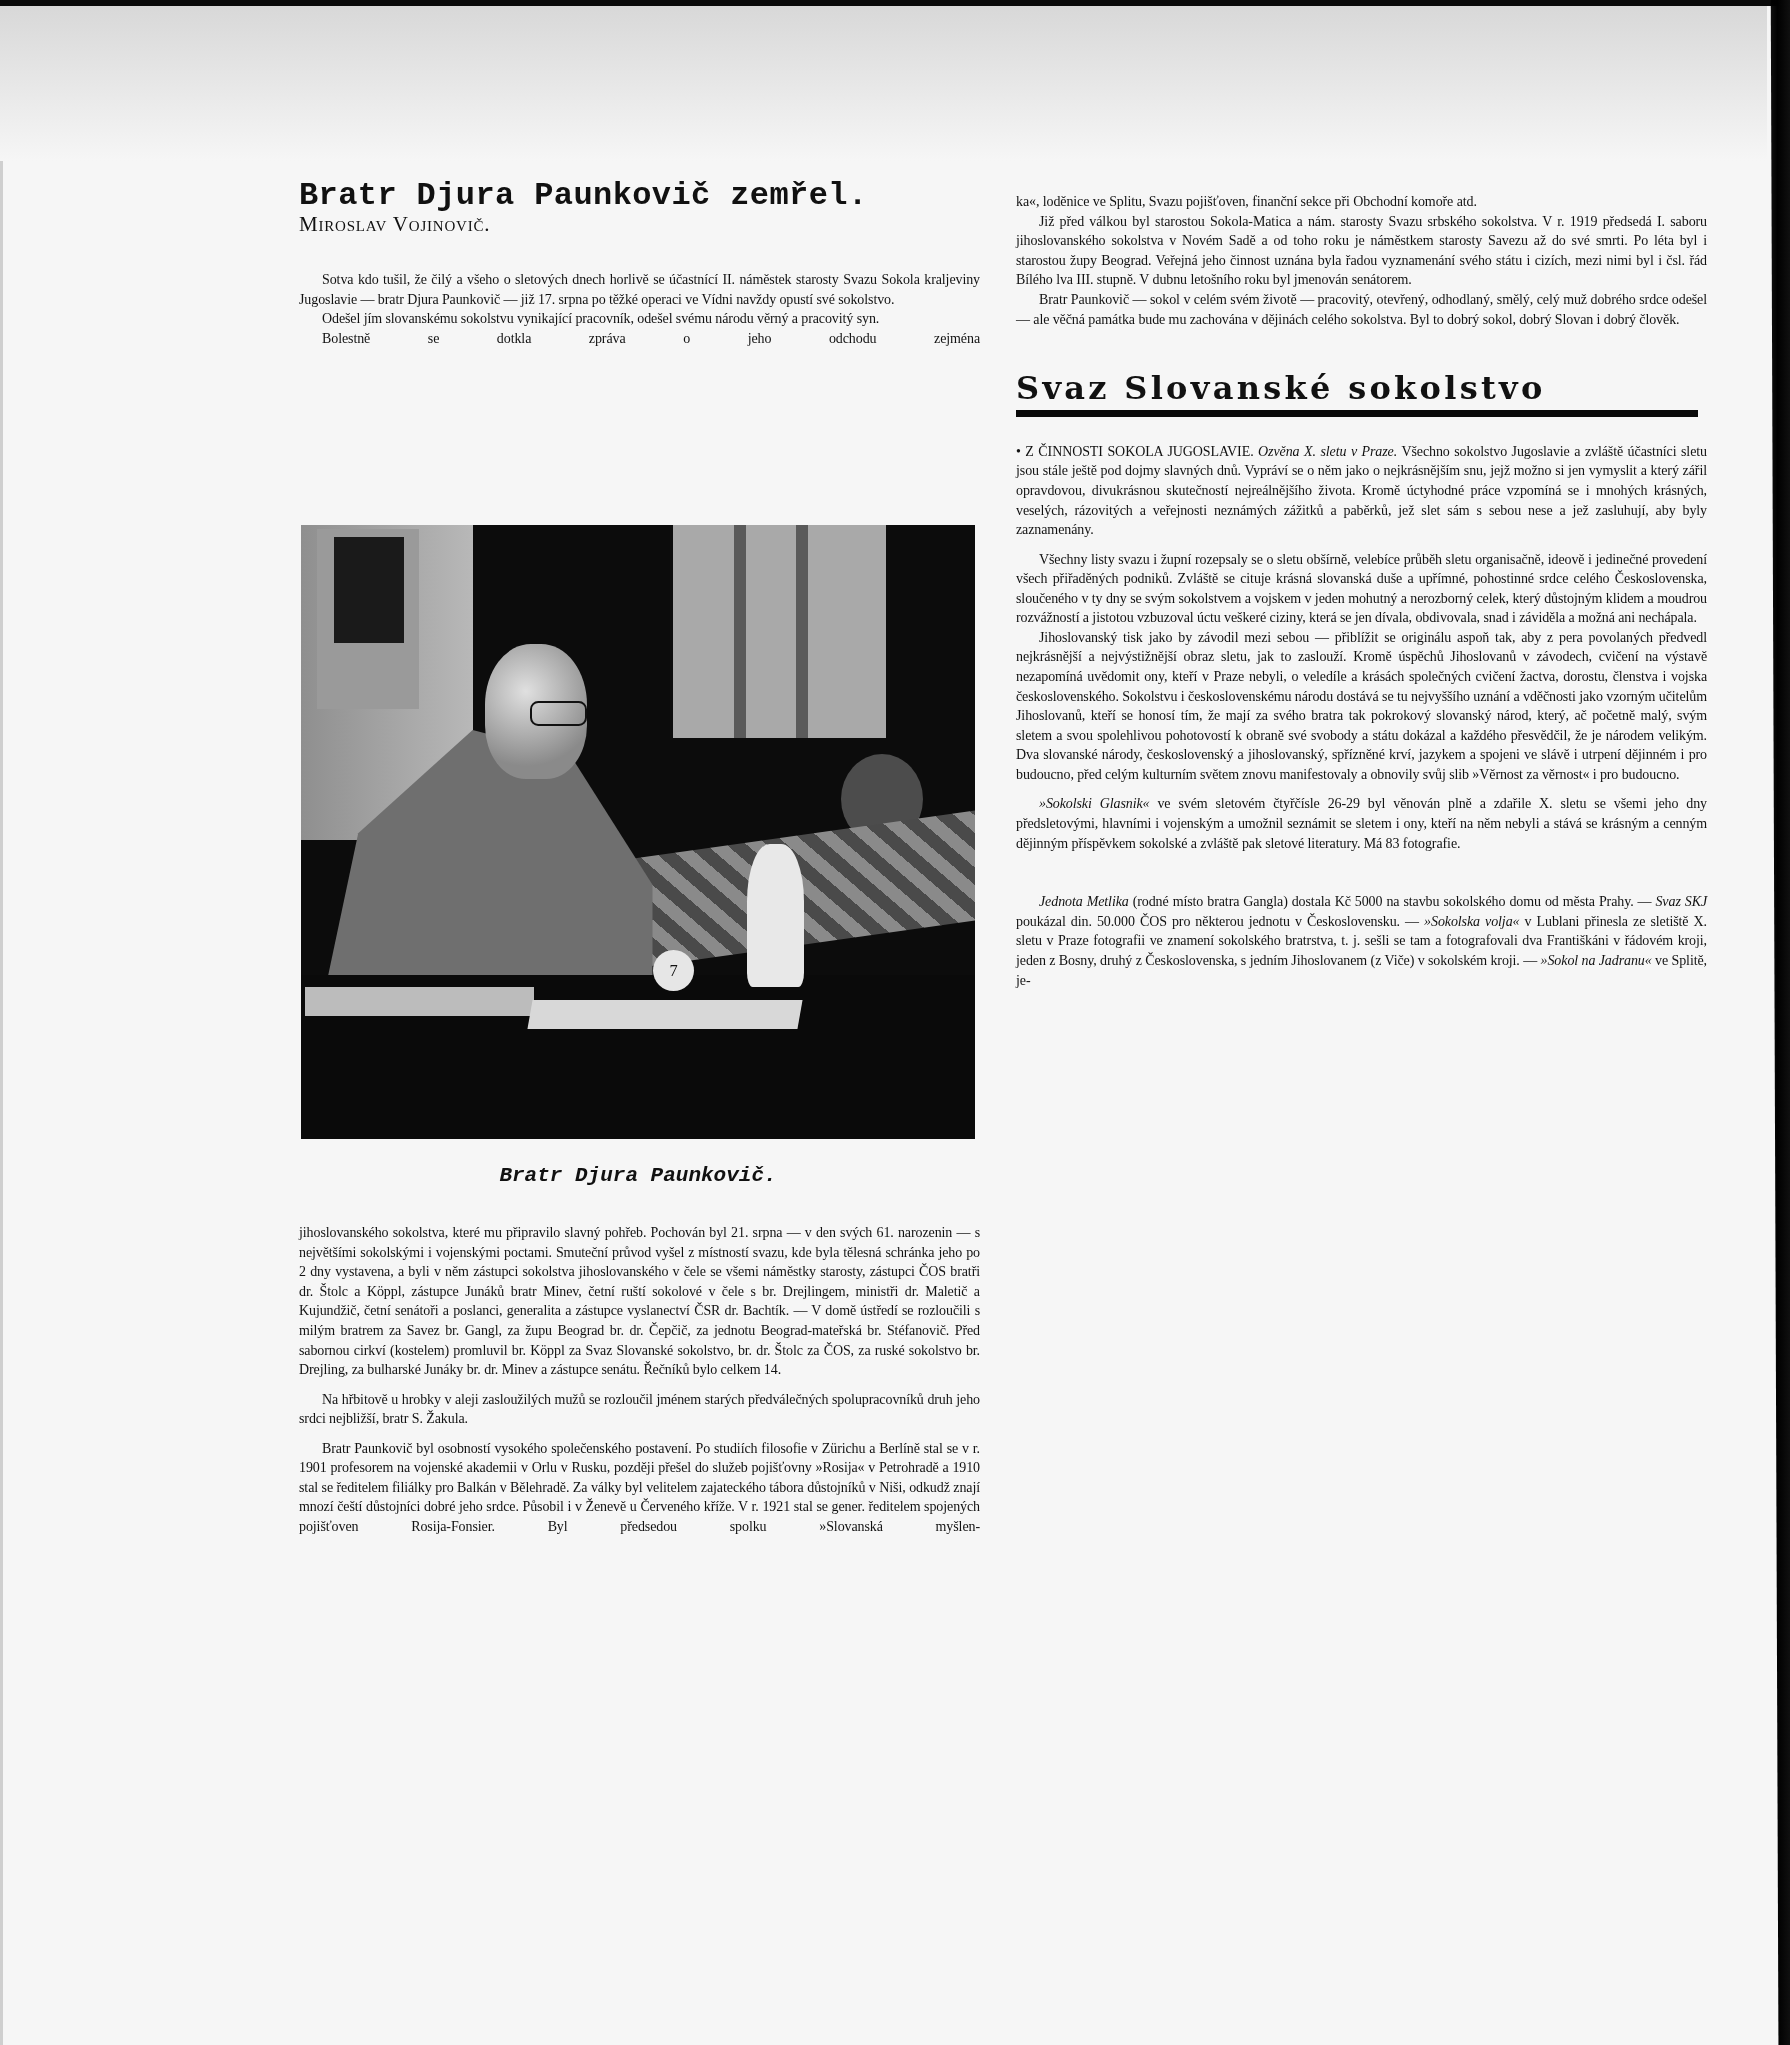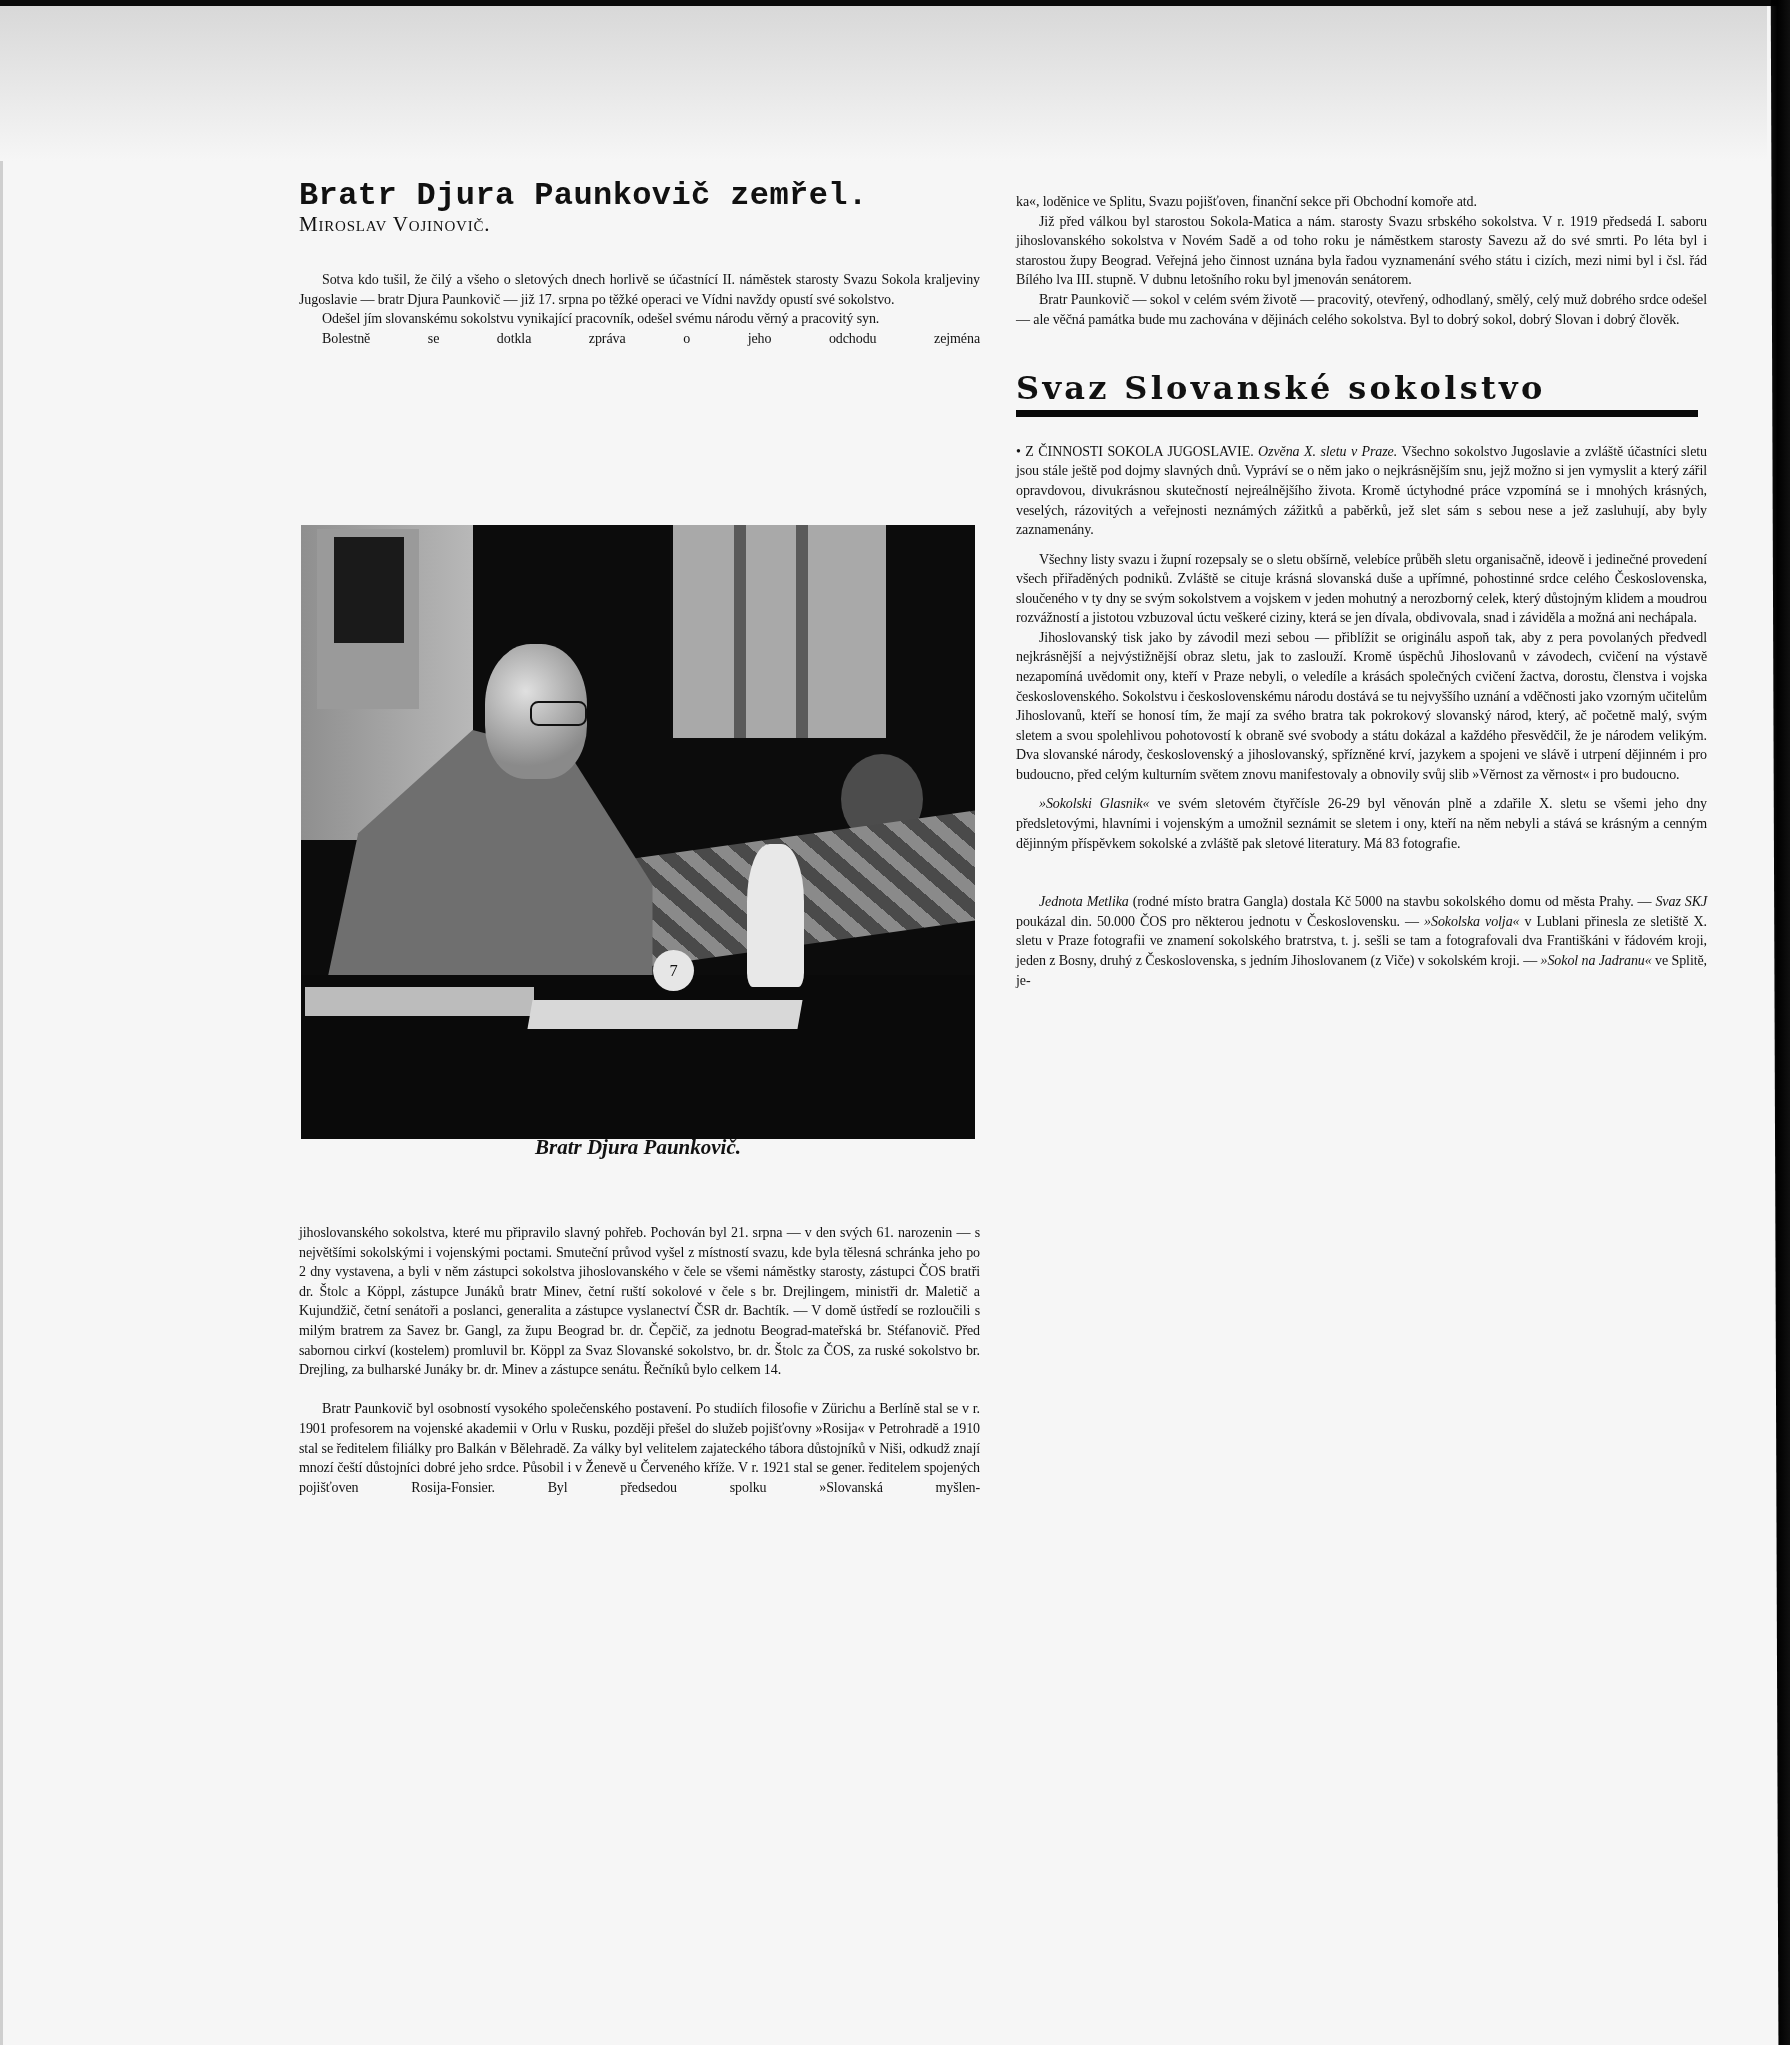--- a/index.html
+++ b/index.html
@@ -42,22 +42,22 @@
   .photo .desk{position:absolute;left:0;top:450px;width:674px;height:164px;background:#0a0a0a;}
   .photo .paper{position:absolute;left:229px;top:475px;width:270px;height:29px;background:#d8d8d8;transform:skewX(-10deg);}
   .photo .paper2{position:absolute;left:4.1px;top:462px;width:229px;height:29px;background:#bcbcbc;}
   .photo .bust{position:absolute;left:446px;top:319px;width:57px;height:143px;background:#e8e8e8;border-radius:40% 40% 10% 10%;}
   .photo .clock{position:absolute;left:352px;top:425px;width:41px;height:41px;border-radius:50%;background:#e6e6e6;
     font-size:16.4px;text-align:center;line-height:41px;color:#111;}
   .photo .rug{position:absolute;left:311px;top:311px;width:363px;height:110px;background:repeating-linear-gradient(45deg,#8a8a8a 0 12.3px,#4a4a4a 12.3px 24.5px);
     transform:skewY(-8deg);}
   .photo .vase{position:absolute;left:540px;top:229px;width:82px;height:90px;border-radius:50%;background:#4c4c4c;}
 
-  .caption{position:absolute;left:301px;top:1135px;width:674px;text-align:center;
-    font-style:italic;font-weight:bold;font-size:21px;}
+  .caption{position:absolute;left:301px;top:1164px;width:674px;text-align:center;
+    font-style:italic;font-weight:bold;font-size:21px;font-family:Liberation Mono, monospace;}
 
   .section-title{font-weight:900;font-size:32px;letter-spacing:3.3px;line-height:1;margin:0;
     font-family:"DejaVu Serif",serif;white-space:nowrap;}
   .rule{height:7.4px;background:#0a0a0a;margin-top:5.7px;width:682px;}
   .i{font-style:italic;}
 </style>
 </head>
 <body>
 
 <div class="leftedge"></div>
@@ -92,20 +92,21 @@
   <div class="paper2"></div>
   <div class="paper"></div>
   <div class="bust"></div>
   <div class="clock">7</div>
 </div>
 <div class="caption">Bratr Djura Paunkovič.</div>
 
 <div class="col" style="left:299px;top:1223px;width:681px;">
   <p class="p">jihoslovanského sokolstva, které mu připravilo slavný pohřeb. Pochován byl 21. srpna — v den svých 61. narozenin — s největšími sokolskými i vojenskými poctami. Smuteční průvod vyšel z místností svazu, kde byla tělesná schránka jeho po 2 dny vystavena, a byli v něm zástupci sokolstva jihoslovanského v čele se všemi náměstky starosty, zástupci ČOS bratři dr. Štolc a Köppl, zástupce Junáků bratr Minev, četní ruští sokolové v čele s br. Drejlingem, ministři dr. Maletič a Kujundžič, četní senátoři a poslanci, generalita a zástupce vyslanectví ČSR dr. Bachtík. — V domě ústředí se rozloučili s milým bratrem za Savez br. Gangl, za župu Beograd br. dr. Čepčič, za jednotu Beograd-mateřská br. Stéfanovič. Před sabornou cirkví (kostelem) promluvil br. Köppl za Svaz Slovanské sokolstvo, br. dr. Štolc za ČOS, za ruské sokolstvo br. Drejling, za bulharské Junáky br. dr. Minev a zástupce senátu. Řečníků bylo celkem 14.</p>
   <div class="gap"></div>
+  <p class="p indent">Na hřbitově u hrobky v aleji zasloužilých mužů se rozloučil jménem starých předválečných spolupracovníků druh jeho srdci nejbližší, bratr S. Žakula.</p>
   <div class="gap"></div>
   <p class="p indent" style="text-align-last:justify;">Bratr Paunkovič byl osobností vysokého společenského postavení. Po studiích filosofie v Zürichu a Berlíně stal se v r. 1901 profesorem na vojenské akademii v Orlu v Rusku, později přešel do služeb pojišťovny »Rosija« v Petrohradě a 1910 stal se ředitelem filiálky pro Balkán v Bělehradě. Za války byl velitelem zajateckého tábora důstojníků v Niši, odkudž znají mnozí čeští důstojníci dobré jeho srdce. Působil i v Ženevě u Červeného kříže. V r. 1921 stal se gener. ředitelem spojených pojišťoven Rosija-Fonsier. Byl předsedou spolku »Slovanská myšlen-</p>
 </div>
 
 <div class="col" id="right-col">
   <p class="p">ka«, loděnice ve Splitu, Svazu pojišťoven, finanční sekce při Obchodní komoře atd.</p>
   <p class="p indent">Již před válkou byl starostou Sokola-Matica a nám. starosty Svazu srbského sokolstva. V r. 1919 předsedá I. saboru jihoslovanského sokolstva v Novém Sadě a od toho roku je náměstkem starosty Savezu až do své smrti. Po léta byl i starostou župy Beograd. Veřejná jeho činnost uznána byla řadou vyznamenání svého státu i cizích, mezi nimi byl i čsl. řád Bílého lva III. stupně. V dubnu letošního roku byl jmenován senátorem.</p>
   <p class="p indent">Bratr Paunkovič — sokol v celém svém životě — pracovitý, otevřený, odhodlaný, smělý, celý muž dobrého srdce odešel — ale věčná památka bude mu zachována v dějinách celého sokolstva. Byl to dobrý sokol, dobrý Slovan i dobrý člověk.</p>
 
   <div style="height:43px"></div>

